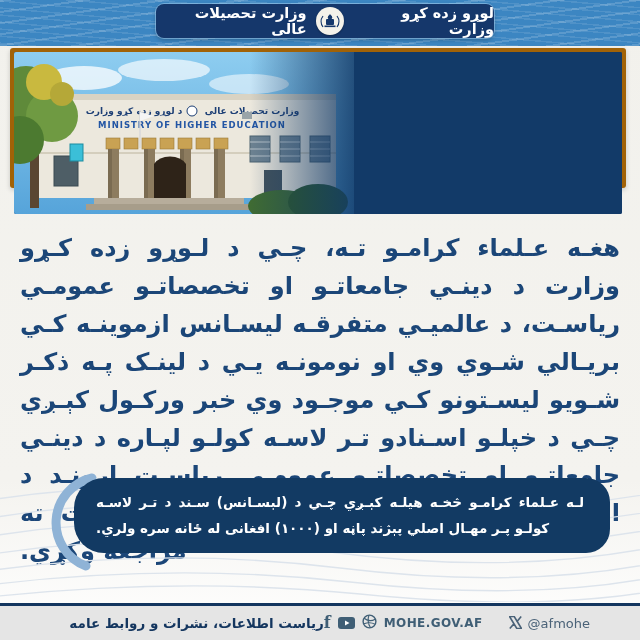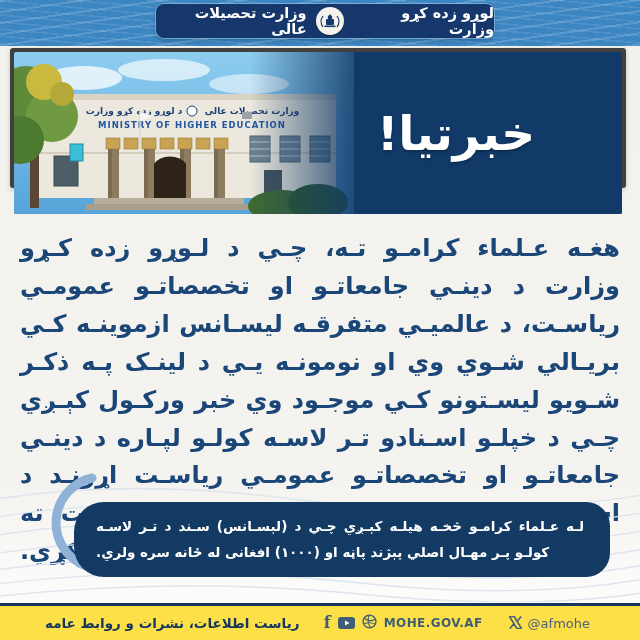--- a/index.html
+++ b/index.html
@@ -24,21 +24,21 @@
     color:#ffffff;font-weight:700;font-size:14.5px;direction:rtl;
   }
   .header-pill .emblem{
     width:28px;height:28px;border-radius:50%;background:#f4f2ea;
     display:flex;align-items:center;justify-content:center;flex:0 0 auto;
     box-shadow:0 1px 2px rgba(0,0,0,.3);
   }
   
   .card{
     position:absolute;left:10px;top:48px;width:616px;height:140px;
-    background:#404040;border-radius:3px;box-shadow:0 2px 5px rgba(0,0,0,.18);
+    background:#a16207;border-radius:3px;box-shadow:0 2px 5px rgba(0,0,0,.18);
   }
   .card .photo-wrap{
     position:absolute;left:4px;top:4px;width:608px;height:162px;overflow:hidden;border-radius:2px;
     background:#123a68;
   }
   .banner-title{
     position:absolute;right:30px;top:4px;height:162px;width:280px;
     display:flex;align-items:center;justify-content:center;
     color:#ffffff;font-size:47px;font-weight:800;direction:rtl;letter-spacing:1px;
     text-shadow:0 2px 3px rgba(0,0,0,.25);
@@ -52,28 +52,28 @@
   
   .waves{position:absolute;left:0;top:462px;width:640px;height:140px;z-index:0;}
   
   .callout-arc{position:absolute;left:46px;top:472px;z-index:1;}
   .callout{
     position:absolute;left:74px;right:30px;top:478px;min-height:58px;z-index:2;
     background:#123a63;border-radius:30px 24px 24px 30px;
     padding:11px 26px 11px 22px;box-sizing:border-box;
     display:flex;align-items:center;
     direction:rtl;text-align:justify;text-align-last:left;
-    color:#ffffff;font-size:13.5px;font-weight:700;line-height:1.95;margin-top:24px;
+    color:#ffffff;font-size:13.5px;font-weight:700;line-height:1.95;
   }
   
   .footer{
-    position:absolute;left:0;right:0;bottom:0;height:37px;background:#fde047;
+    position:absolute;left:0;right:0;bottom:0;height:37px;background:#e5e5e5;
     border-top:3px solid #14365f;
-    display:flex;align-items:center;justify-content:space-between;
-    padding:0 50px 0 45px;box-sizing:border-box;gap:14px;
+    display:flex;align-items:center;justify-content:flex-end;
+    padding:0 50px 0 45px;box-sizing:border-box;
   }
   .footer .dept{
     direction:rtl;color:#14365f;font-weight:700;font-size:13.5px;
   }
   .footer .links{display:flex;align-items:center;gap:26px;}
   .social-group{display:flex;align-items:center;gap:7px;color:#3f5e75;}
   .social-group .site{font-size:12px;font-weight:700;letter-spacing:.4px;color:#3f5e75;}
   .x-group{display:flex;align-items:center;gap:6px;color:#3f5e75;}
   .x-group .handle{font-size:13px;color:#4a6278;}
   .fb-glyph{font-family:"DejaVu Serif","Liberation Serif",serif;font-weight:800;font-size:16px;line-height:1;color:#3f5e75;}
@@ -185,21 +185,20 @@
       <circle cx="6" cy="88" r="24" fill="#4c7a30"></circle>
       <circle cx="30" cy="30" r="18" fill="#c9b93f"></circle>
       <circle cx="48" cy="42" r="12" fill="#b5a838"></circle>
 
       <ellipse cx="268" cy="154" rx="34" ry="16" fill="#3f6b33"></ellipse>
       <ellipse cx="304" cy="150" rx="30" ry="18" fill="#2f5a28"></ellipse>
 
       <rect x="236" y="0" width="372" height="162" fill="url(#fadeNavy)"></rect>
     </svg>
   </div>
-  <div class="banner-title">خبرتیا!</div>
 </div>
 
 <div class="body-text">هغـه عـلماء کرامـو تـه، چـي د لـوړو زده کـړو وزارت د دينـي جامعاتـو او تخصصاتـو عمومـي رياسـت، د عالميـي متفرقـه ليسـانس ازموينـه کـي بريـالي شـوي وي او نومونـه يـي د لينـک پـه ذکـر شـويو ليسـتونو کـي موجـود وي خبر ورکـول کېـږي چـي د خپلـو اسـنادو تـر لاسـه کولـو لپـاره د دينـي جامعاتـو او تخصصاتـو عمومـي رياسـت اړونـد د اسـنادو د وېـش او سوابقو د تنظيم رياست ته مراجعه وکړي.</div>
 
 <svg class="waves" viewBox="0 0 640 140">
   <g fill="none" stroke="#dde4ec" stroke-width="1.4">
     <path d="M-20 40 Q 120 14 300 38 T 660 30"></path>
     <path d="M-20 58 Q 130 30 310 54 T 660 48"></path>
     <path d="M-20 76 Q 140 48 320 72 T 660 66"></path>
     <path d="M-20 94 Q 150 66 330 90 T 660 84"></path>

